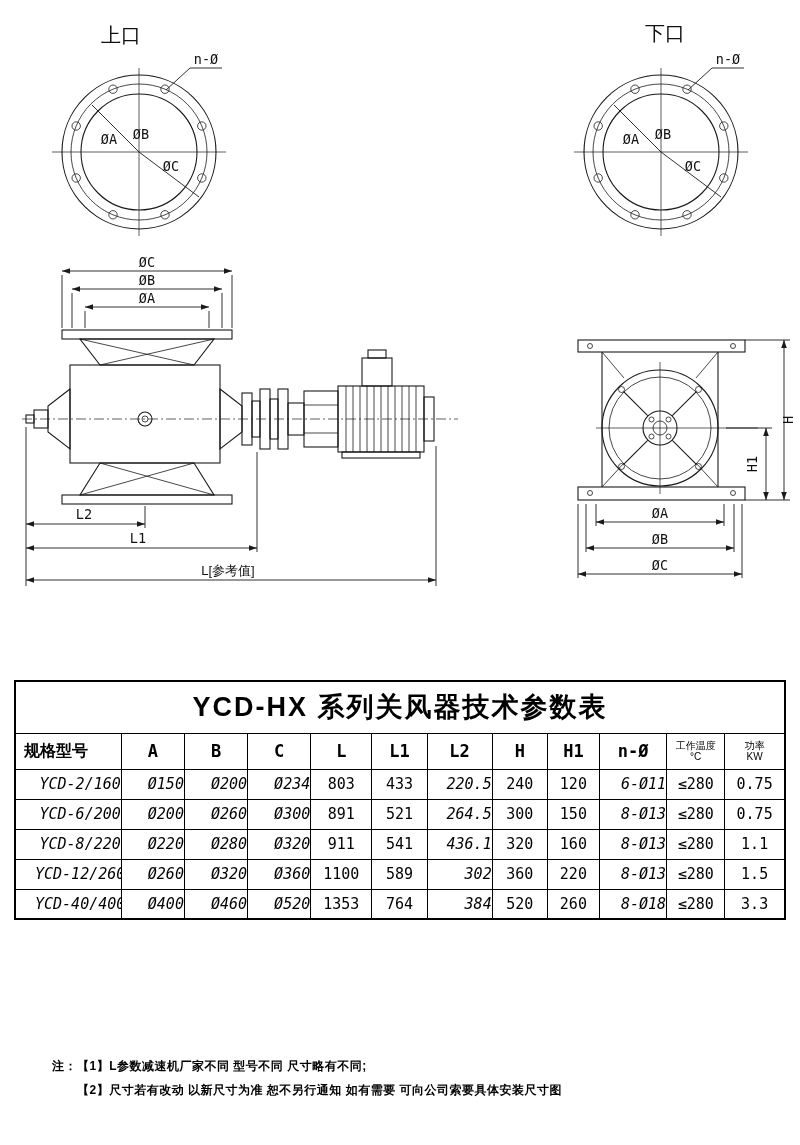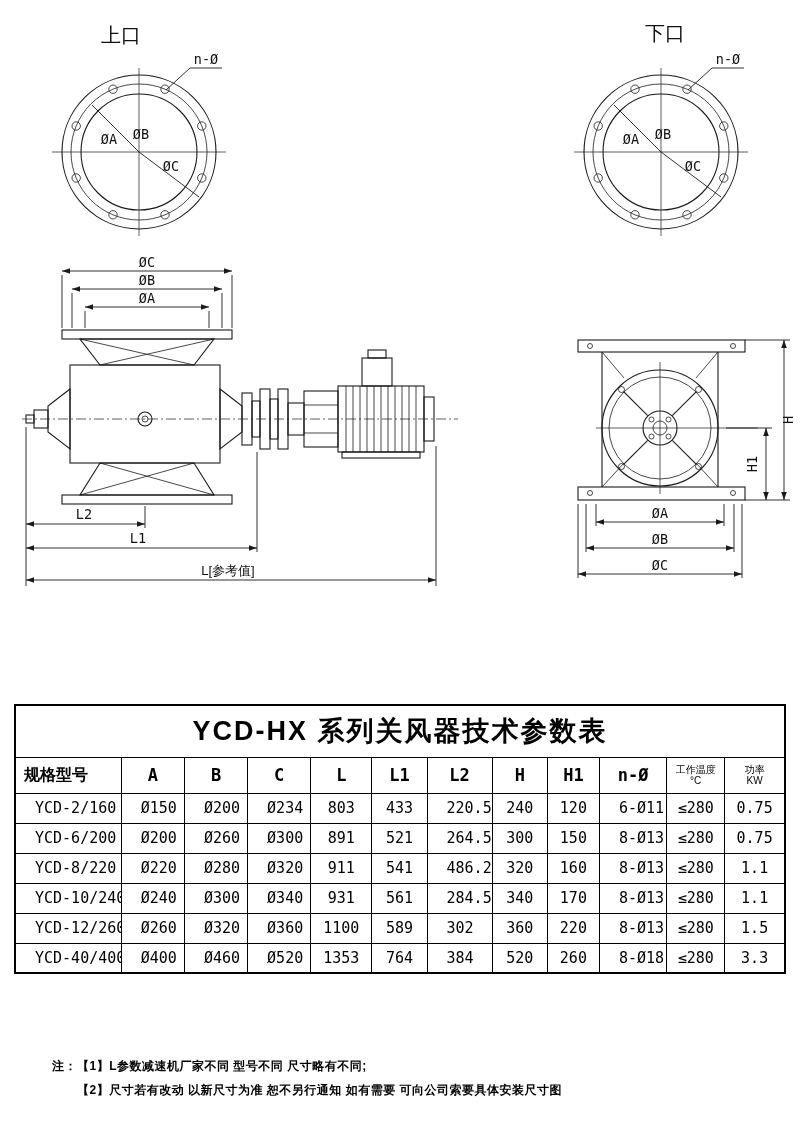--- a/index.html
+++ b/index.html
@@ -14,34 +14,34 @@
   }
   .dwg .thin line, .dwg .thin circle, .dwg line.thin, .dwg circle.thin { stroke-width:0.8; }
   .dwg .cl line { stroke-width:0.7; }
   .dwg .dash { stroke-dasharray:10 3 2 3; stroke-width:0.7; }
   .dwg .dim line, .dwg .dim polyline { stroke-width:0.9; }
   .dwg text { stroke:none; fill:#111; font-family:"DejaVu Sans Mono", monospace; font-size:13.5px; }
   .dwg text.title { font-size:20px; font-family:"Liberation Sans", sans-serif; }
   .dwg text.cjk { font-family:"Liberation Sans", sans-serif; font-size:13px; }
 
   
-  .spec-table { position:absolute; left:14px; top:704px; width:772px;
+  .spec-table { position:absolute; left:14px; top:680px; width:772px;
     border-collapse:collapse; table-layout:fixed; border:2px solid #000; }
   .spec-table th, .spec-table td { border:1px solid #000; color:#000; overflow:hidden; white-space:nowrap; }
   .title-row th { height:52px; font-size:27px; font-weight:600; letter-spacing:2px;
     font-family:"Liberation Sans", sans-serif; text-align:center; }
   .head-row th { height:36px; font-size:17px; font-weight:bold; text-align:center;
     font-family:"DejaVu Sans Mono", monospace; }
   .head-row th:first-child { font-size:16px; font-family:"Liberation Sans", sans-serif;
     text-align:left; padding-left:8px; }
   .head-row th.small-head { font-size:10px; line-height:1.15;
     font-family:Liberation Sans, sans-serif; font-weight:normal; }
   .spec-table tbody td { height:30px; font-size:15px; text-align:center;
     font-family:"DejaVu Sans Mono", monospace; }
-  .spec-table tbody td.left { text-align:left; padding-left:19px; }
+  .spec-table tbody td.left { text-align:right; padding-left:19px;font-style:italic; }
 
   
   .notes { position:absolute; left:52px; top:1058px; display:flex;
     font-size:12px; font-weight:bold; letter-spacing:0.5px; }
   .notes-prefix { flex:0 0 auto; }
   .notes-list > div { margin-bottom:7px; }
 </style>
 </head>
 <body>
 
@@ -335,37 +335,23 @@
           <td>≤280</td>
           <td>0.75</td>
         </tr>
         <tr>
           <td class="left">YCD-8/220</td>
           <td class="left">Ø220</td>
           <td class="left">Ø280</td>
           <td class="left">Ø320</td>
           <td>911</td>
           <td>541</td>
-          <td class="left">486.2</td>
+          <td class="left">436.1</td>
           <td>320</td>
           <td>160</td>
-          <td class="left">8-Ø13</td>
-          <td>≤280</td>
-          <td>1.1</td>
-        </tr>
-        <tr>
-          <td class="left">YCD-10/240</td>
-          <td class="left">Ø240</td>
-          <td class="left">Ø300</td>
-          <td class="left">Ø340</td>
-          <td>931</td>
-          <td>561</td>
-          <td class="left">284.5</td>
-          <td>340</td>
-          <td>170</td>
           <td class="left">8-Ø13</td>
           <td>≤280</td>
           <td>1.1</td>
         </tr>
         <tr>
           <td class="left">YCD-12/260</td>
           <td class="left">Ø260</td>
           <td class="left">Ø320</td>
           <td class="left">Ø360</td>
           <td>1100</td>

